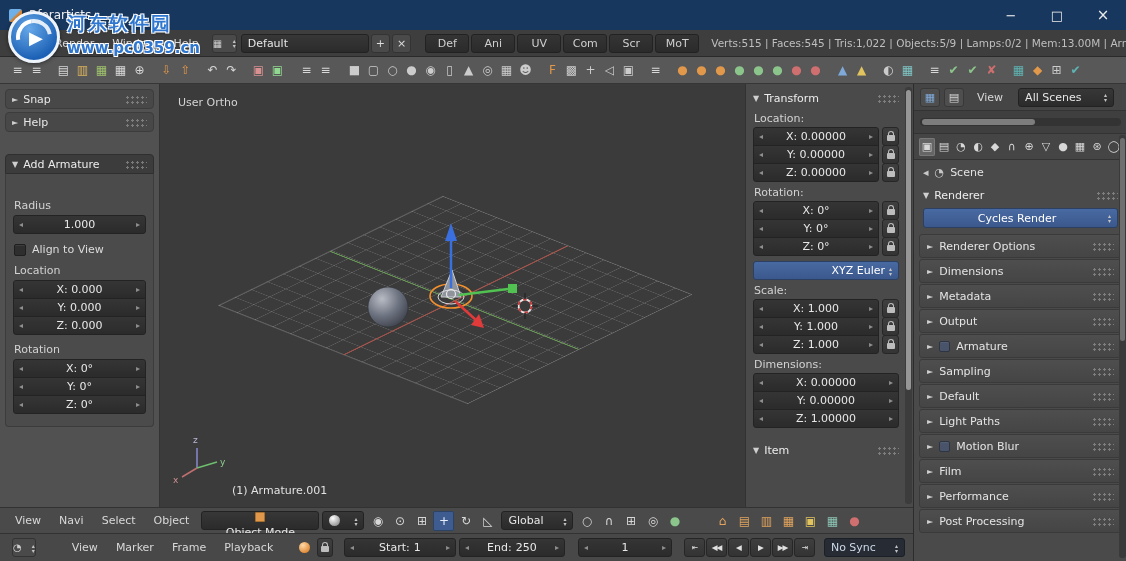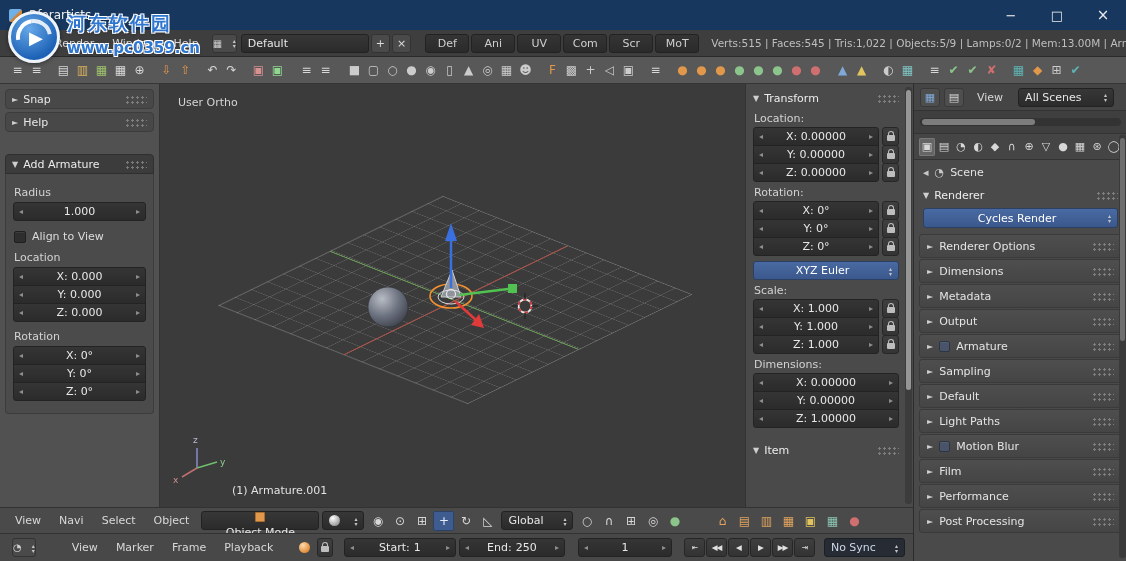--- a/index.html
+++ b/index.html
@@ -55,21 +55,21 @@
   .toolshelf { width:160px; background:#515151; border-right:1px solid #333; padding:5px 5px 0 5px; }
   .cpanel { height:20px; background:#484848; border:1px solid #3c3c3c; border-radius:4px;
     display:flex; align-items:center; gap:5px; padding:0 6px; margin-bottom:3px; color:#e6e6e6; }
   .tri { font-size:8px; color:#cfcfcf; }
   .grip { margin-left:auto; width:22px; height:9px; opacity:.65;
     background-image:radial-gradient(circle,#9a9a9a 1px,transparent 1.3px); background-size:5px 5px; }
   .apanel { margin-top:22px; }
   .apanel-h { height:20px; background:#3c3c3c; border:1px solid #2f2f2f; border-radius:4px 4px 0 0;
     display:flex; align-items:center; gap:5px; padding:0 6px; color:#ececec; }
   .apanel-b { background:#4b4b4b; border:1px solid #3c3c3c; border-top:none;
-    border-radius:0 0 4px 4px; padding:4px 7px 12px; }
+    border-radius:0 0 4px 4px; padding:17px 7px 12px; }
   .flabel { margin:8px 1px 3px; color:#d2d2d2; }
   .nfield { height:19px; background:linear-gradient(#353535,#2b2b2b); border:1px solid #232323;
     border-radius:3px; display:flex; align-items:center; padding:0 3px; color:#e8e8e8; }
   .nfield .arr { font-size:8px; color:#8f8f8f; width:8px; text-align:center; }
   .nfield .fval { flex:1; text-align:center; }
   .fgroup .nfield { border-radius:0; margin-top:-1px; }
   .fgroup .nfield:first-of-type { border-radius:3px 3px 0 0; margin-top:0; }
   .fgroup .nfield:last-of-type { border-radius:0 0 3px 3px; }
   .chkrow { display:flex; align-items:center; gap:6px; margin:9px 1px 2px; color:#dcdcdc; }
   .chk { width:12px; height:12px; background:#2e2e2e; border:1px solid #1f1f1f; border-radius:2px;
@@ -535,21 +535,21 @@
                 <span class="arr">◂</span>
                 <span class="fval"><span>Z:</span> <span>0°</span></span>
                 <span class="arr">▸</span>
               </div>
               <div class="lockbtn">
                 <span class="lock"></span>
               </div>
             </div>
           </div>
         <div class="dd blue" style="margin:5px 0 2px">
-          <span style="flex:1;text-align:center">XYZ Euler</span>
+          <span style="flex:1;text-align:right">XYZ Euler</span>
           <span class="updown">
               <i>▴</i>
               <i>▾</i>
             </span>
         </div>
         <div class="np-label">Scale:</div>
         <div class="np-rows">
 
             <div class="np-row">
               <div class="nfield">

